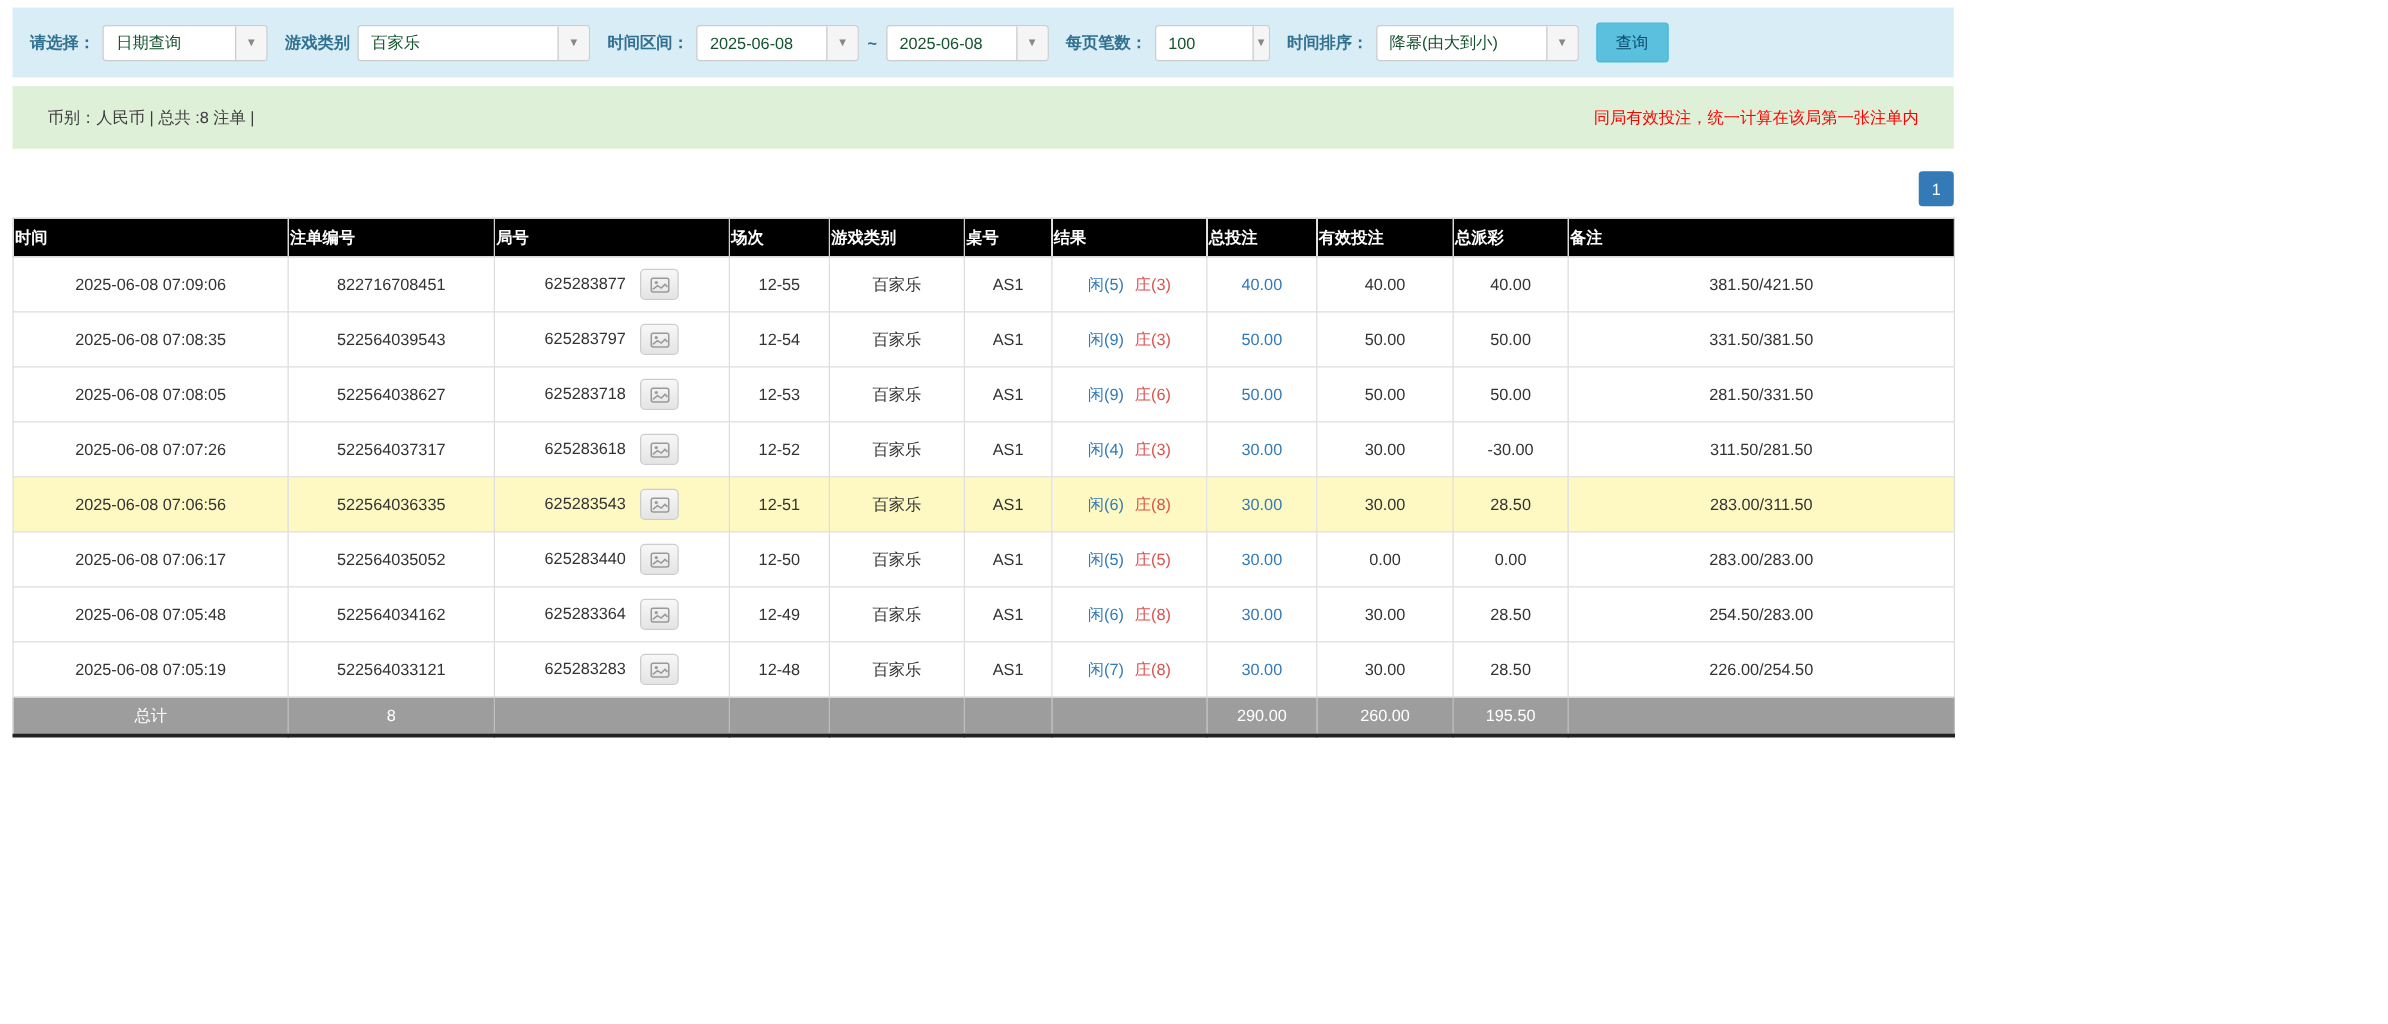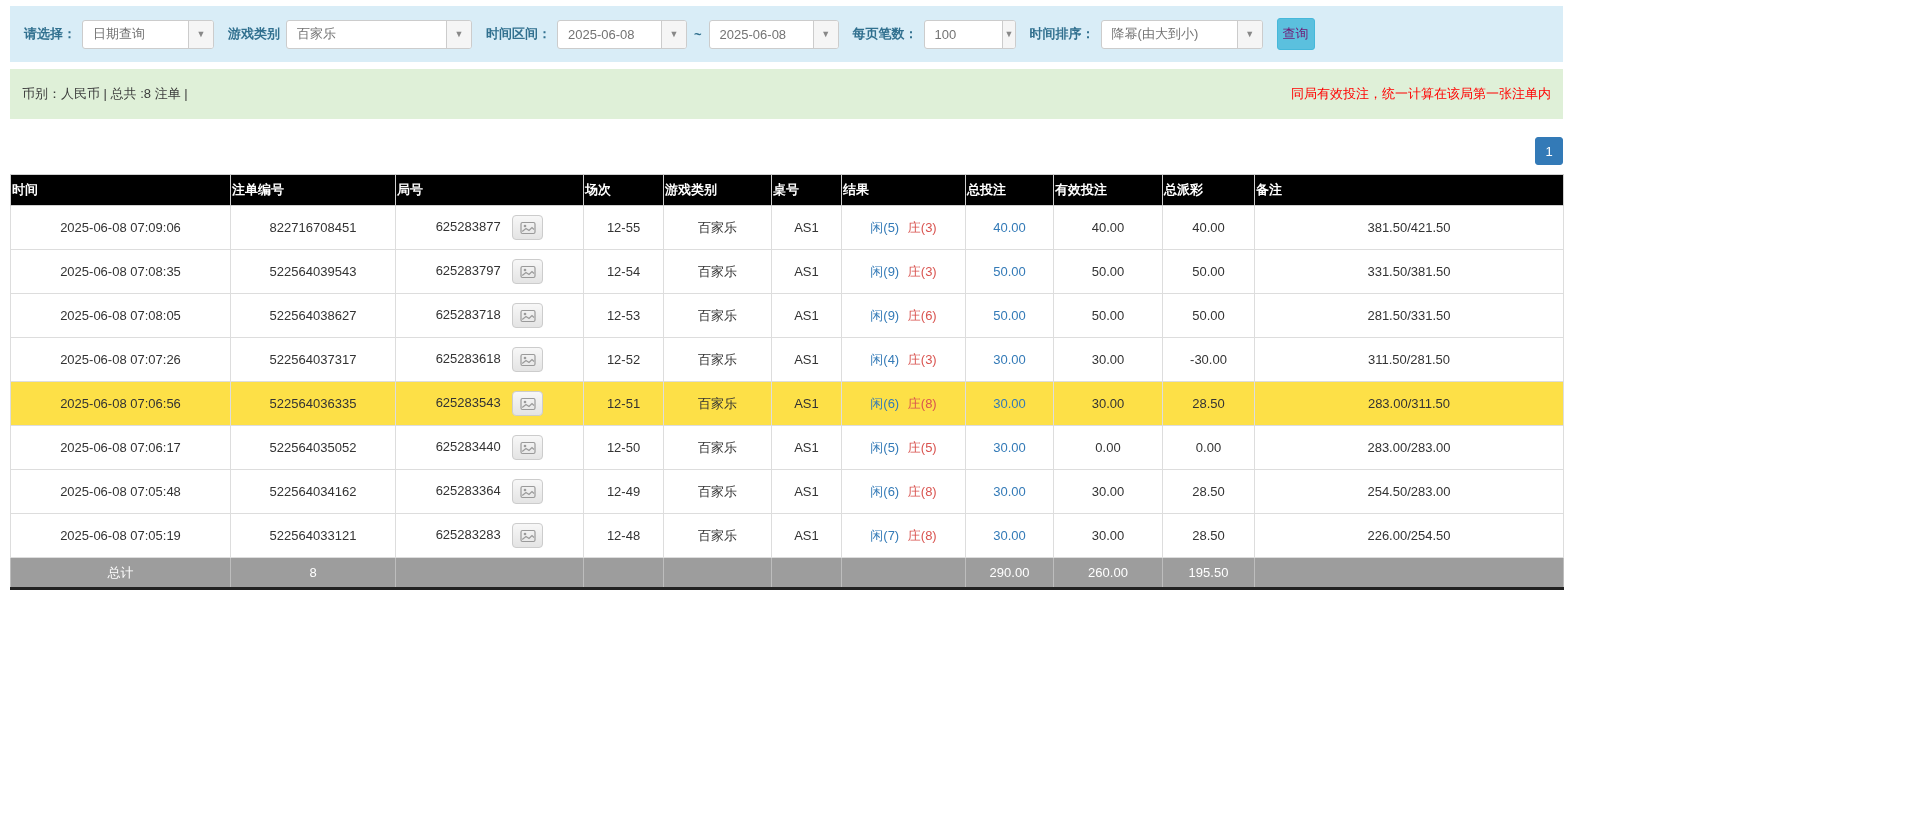--- a/index.html
+++ b/index.html
@@ -20,41 +20,41 @@
     display: flex; align-items: center;
     font-size: 13px;
   }
   .flabel { color: #31708f; font-weight: bold; white-space: nowrap; margin: 0 6px 0 14px; font-family: Liberation Mono, monospace; }
   .flabel.first { margin-left: 4px; }
   .sel {
     display: inline-flex; align-items: center;
     background: #fff; border: 1px solid #ccc; border-radius: 3px;
     height: 29px; overflow: hidden; cursor: pointer;
   }
-  .sel .sel-val { padding: 0 10px; color: #737373; flex: 1; white-space: nowrap; }
+  .sel .sel-val { padding: 0 10px; color: #14532d; flex: 1; white-space: nowrap; }
   .sel .caret-box {
     width: 25px; align-self: stretch;
     border-left: 1px solid #ccc; background: #f5f5f5;
     display: flex; align-items: center; justify-content: center;
     color: #888; font-size: 9px;
   }
   .w-qtype { width: 132px; } .w-game { width: 186px; } .w-date { width: 130px; }
   .w-size  { width: 92px; gap: 36px;  } .w-sort { width: 162px; }
   .tilde { margin: 0 7px; color: #31708f; font-weight: bold; }
   .btn-search {
     margin-left: 14px;
-    background: #5bc0de; border: 1px solid #46b8da; color: #701a75;
-    font-size: 13px; padding: 6px 5px; border-radius: 3px; cursor: pointer;
+    background: #5bc0de; border: 1px solid #46b8da; color: #0c4a6e;
+    font-size: 13px; padding: 6px 15px; border-radius: 3px; cursor: pointer;
     font-family: inherit;
   }
 
   
   .summary-bar {
     background: #dff0d8;
-    margin-top: 7px; padding: 16px 12px;
+    margin-top: 7px; padding: 16px 28px;
     display: flex; justify-content: space-between; align-items: center;
     font-size: 13px;
   }
   .summary-left { color: #3c3c3c; }
   .summary-right { color: #f00; }
 
   
   .pagination { display: flex; justify-content: flex-end; margin: 18px 0 9px; }
   .page-btn {
     min-width: 28px; height: 28px; padding: 0 6px;
@@ -73,21 +73,21 @@
   .records th {
     background: #000; color: #fff; font-weight: bold;
     height: 31px; border: 1px solid #cfcfcf; text-align: left;
     white-space: nowrap; overflow: hidden;
   }
   .records tbody td {
     background: #fff; border: 1px solid #ddd;
     height: 44px; text-align: center; color: #333;
     white-space: nowrap; overflow: hidden;
   }
-  .records tbody tr.highlight td { background: #fde047; }
+  .records tbody tr.highlight td { background: #fef9c3; }
   .records tfoot td {
     background: #9d9d9d; color: #fff;
     border: 1px solid #bdbdbd; height: 31px; text-align: center;
   }
   .player { color: #337ab7; }
   .banker { color: #d9534f; margin-left: 5px; }
   .bet-link { color: #337ab7; text-decoration: none; cursor: pointer; }
   .neg { color: #e60000; }
 
   .video-btn {

